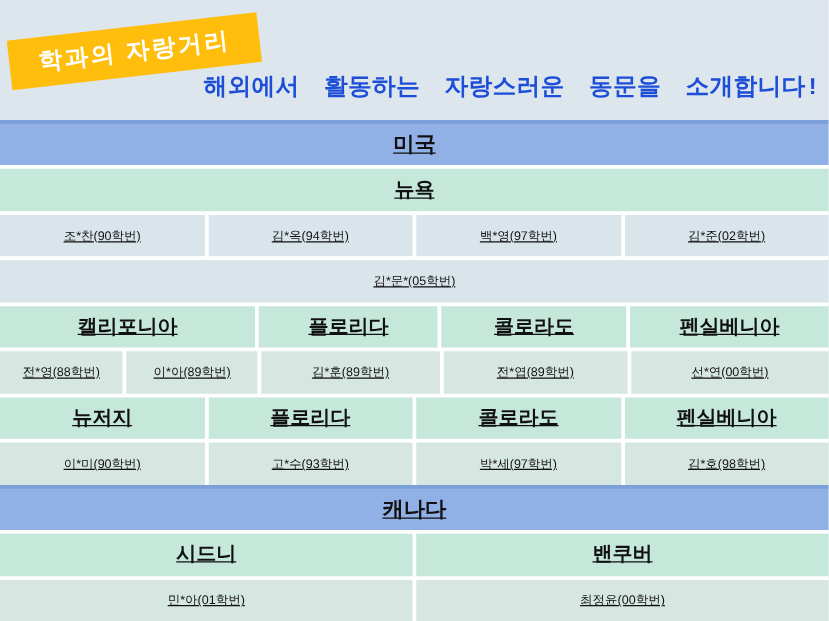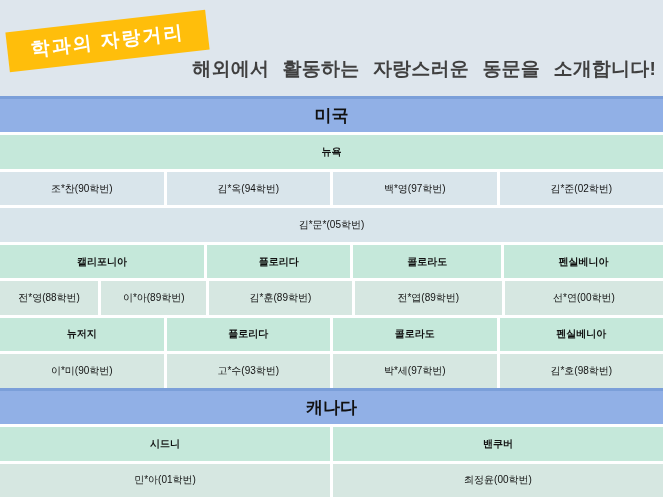--- a/index.html
+++ b/index.html
@@ -15,35 +15,36 @@
   .banner{
     position:absolute; left:7px; top:21px; width:201px; height:40px;
     background:var(--banner-bg); transform:rotate(-6.5deg); transform-origin:center;
     display:flex; align-items:center; justify-content:center;
   }
   .banner span{
     color:var(--banner-text); font-weight:bold; font-size:19px; letter-spacing:2px; white-space:nowrap;
   }
   .title{
     position:absolute; top:56px; right:7px; font-size:19px; font-weight:bold;
-    color:#404040; letter-spacing:0.2px; word-spacing:8px; white-space:nowrap;
+    color:#1d4ed8; letter-spacing:0.2px; word-spacing:8px; white-space:nowrap;font-family:Liberation Mono, monospace;
   }
   .table{
     position:absolute; left:0; top:96px; width:663px; height:401px;
     background:var(--table-gap); display:flex; flex-direction:column; gap:3px; padding-top:3px;
     box-sizing:border-box;
+    text-decoration:underline;
   }
   .row{display:flex; gap:3px; flex:1; min-height:0;}
   .cell{
     display:flex; align-items:center; justify-content:center;
     font-size:10px; white-space:nowrap; overflow:hidden;
   }
   .row.country{box-shadow:0 -3px 0 0 var(--country-line);}
   .row.country .cell{background:var(--country-bg); font-weight:bold; font-size:17px;}
-  .row.city .cell{background:var(--city-bg); font-weight:bold; font-size:10px;}
+  .row.city .cell{background:var(--city-bg); font-weight:bold; font-size:16px;}
   .row.names-a .cell{background:var(--names-bg-a);}
   .row.names-b .cell{background:var(--names-bg-b);}
 </style>
 </head>
 <body>
 
 <div id="stage">
 
   <div class="banner">
     <span>학과의 자랑거리</span>

